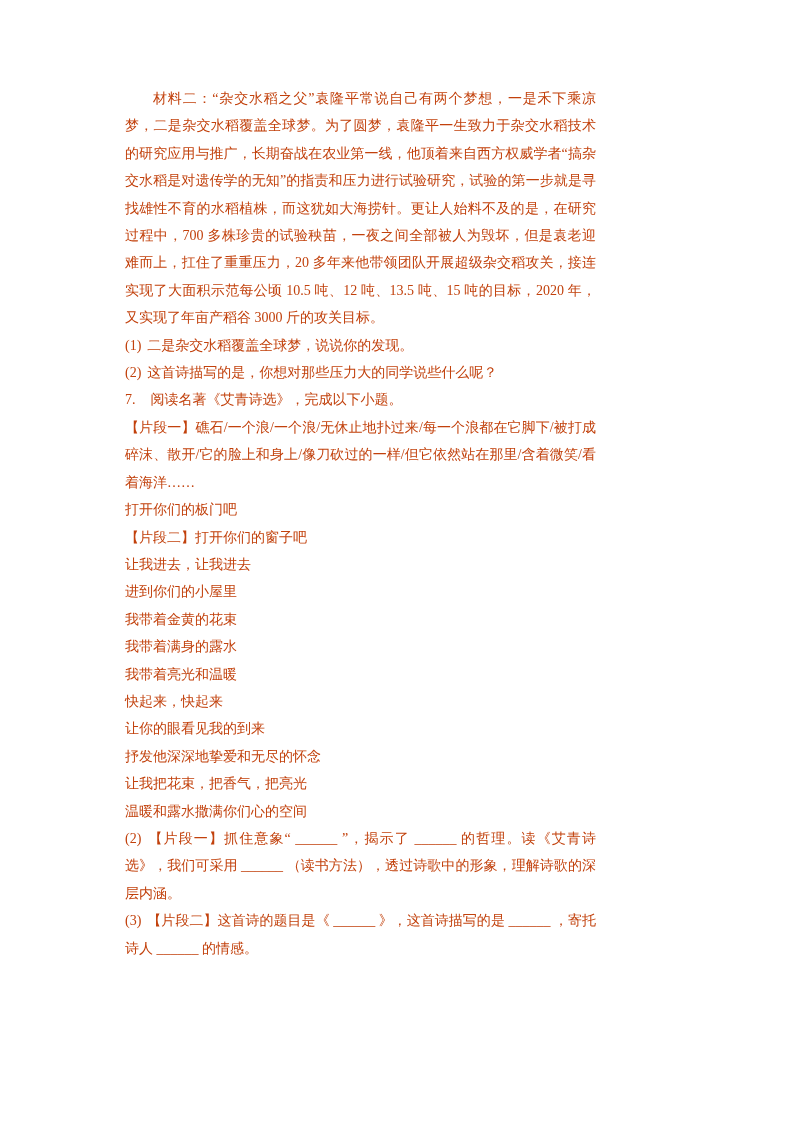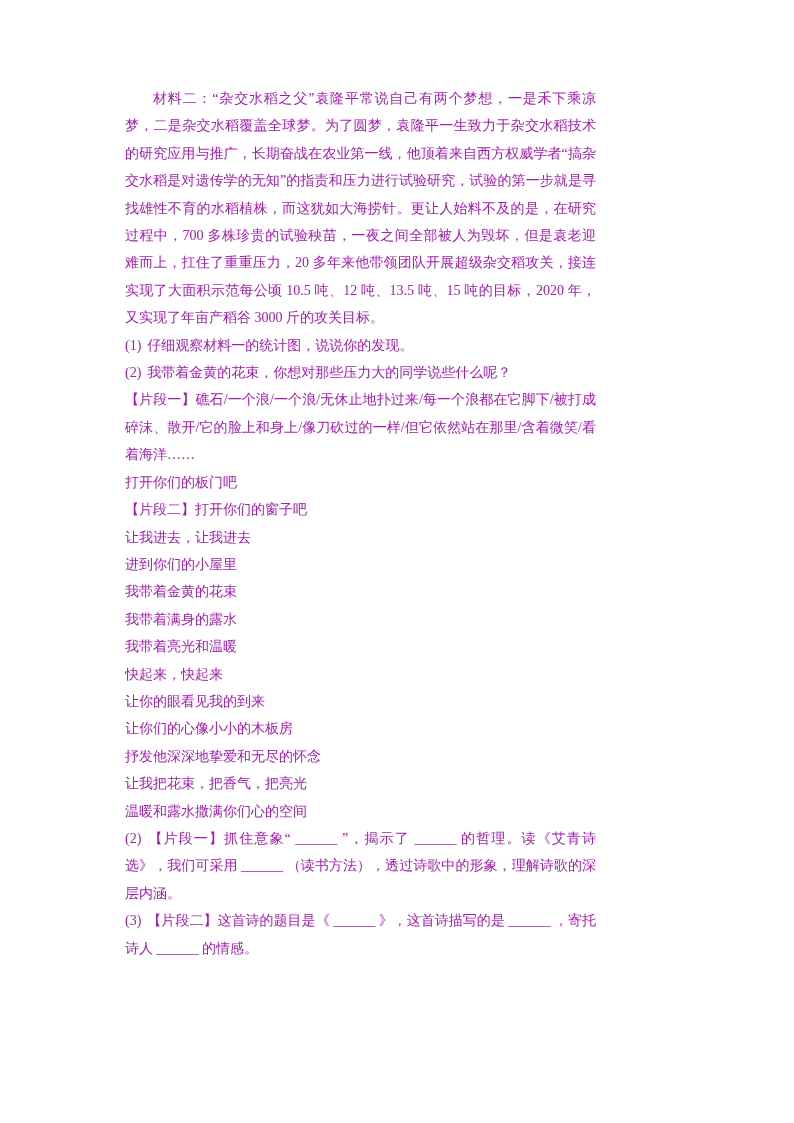--- a/index.html
+++ b/index.html
@@ -6,21 +6,21 @@
     margin: 0;
     padding: 0;
     background: #ffffff;
   }
   .page {
     position: relative;
     width: 700px;
     height: 1123px;
     box-sizing: border-box;
     background: #ffffff;
-    color: #a21caf;
+    color: #c2410c;
     padding: 85px 104px 12px 125px;
     font-family: "Liberation Serif", "DejaVu Serif", serif;
     font-size: 14px;
     line-height: 27.4px;
     overflow: hidden;
   }
   .page p {
     margin: 0;
     padding: 0;
   }
@@ -38,38 +38,38 @@
     margin-right: 15px;
   }
 </style>
 </head>
 <body>
 
 <div class="page">
 
   <p class="para-justify first-indent">材料二：“杂交水稻之父”袁隆平常说自己有两个梦想，一是禾下乘凉梦，二是杂交水稻覆盖全球梦。为了圆梦，袁隆平一生致力于杂交水稻技术的研究应用与推广，长期奋战在农业第一线，他顶着来自西方权威学者“搞杂交水稻是对遗传学的无知”的指责和压力进行试验研究，试验的第一步就是寻找雄性不育的水稻植株，而这犹如大海捞针。更让人始料不及的是，在研究过程中，700 多株珍贵的试验秧苗，一夜之间全部被人为毁坏，但是袁老迎难而上，扛住了重重压力，20 多年来他带领团队开展超级杂交稻攻关，接连实现了大面积示范每公顷 10.5 吨、12 吨、13.5 吨、15 吨的目标，2020 年，又实现了年亩产稻谷 3000 斤的攻关目标。</p>
 
-  <p class="para-justify"><span class="qnum">(1)</span><span>仔细观察材料一的统计图，说说你的发现。</span></p>
+  <p class="para-justify"><span class="qnum">(1)</span><span>二是杂交水稻覆盖全球梦，说说你的发现。</span></p>
 
-  <p class="para-justify"><span class="qnum">(2)</span><span>我带着金黄的花束，你想对那些压力大的同学说些什么呢？</span></p>
+  <p class="para-justify"><span class="qnum">(2)</span><span>这首诗描写的是，你想对那些压力大的同学说些什么呢？</span></p>
 
+  <p class="para-justify"><span class="q7num">7.</span><span>阅读名著《艾青诗选》，完成以下小题。</span></p>
 
   <p class="para-justify">【片段一】礁石/一个浪/一个浪/无休止地扑过来/每一个浪都在它脚下/被打成碎沫、散开/它的脸上和身上/像刀砍过的一样/但它依然站在那里/含着微笑/看着海洋……</p>
 
   <p>打开你们的板门吧</p>
 
   <p>【片段二】打开你们的窗子吧</p>
   <p>让我进去，让我进去</p>
   <p>进到你们的小屋里</p>
   <p>我带着金黄的花束</p>
   <p>我带着满身的露水</p>
   <p>我带着亮光和温暖</p>
   <p>快起来，快起来</p>
   <p>让你的眼看见我的到来</p>
-  <p>让你们的心像小小的木板房</p>
   <p>抒发他深深地挚爱和无尽的怀念</p>
   <p>让我把花束，把香气，把亮光</p>
   <p>温暖和露水撒满你们心的空间</p>
 
 
   <p class="para-justify"><span class="qnum">(2)</span><span>【片段一】抓住意象“ ______ ”，揭示了 ______ 的哲理。读《艾青诗选》，我们可采用 ______ （读书方法），透过诗歌中的形象，理解诗歌的深层内涵。</span></p>
 
   <p class="para-justify"><span class="qnum">(3)</span><span>【片段二】这首诗的题目是《 ______ 》，这首诗描写的是 ______ ，寄托诗人 ______ 的情感。</span></p>
 
 </div>

